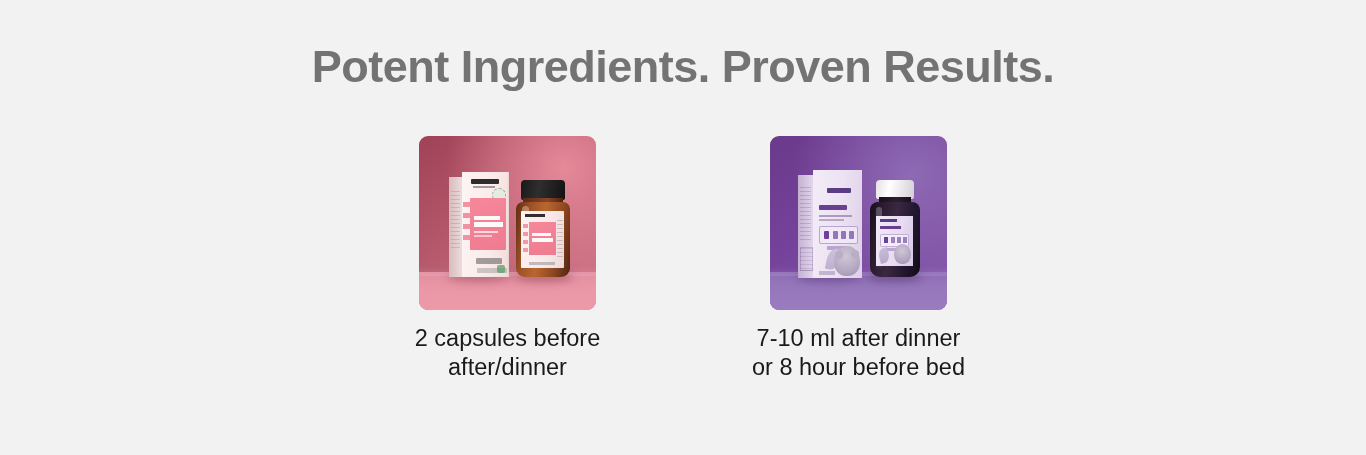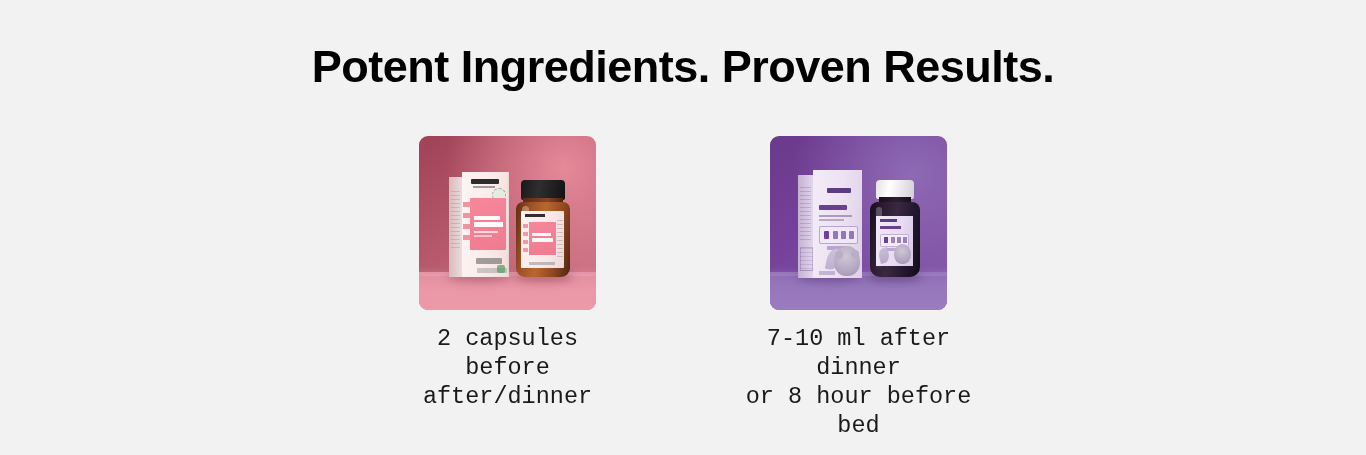--- a/index.html
+++ b/index.html
@@ -25,21 +25,21 @@
   .headline {
     position: absolute;
     top: 38px;
     left: 0;
     width: 1366px;
     text-align: center;
     font-size: 45px;
     font-weight: 700;
     letter-spacing: -0.5px;
     line-height: 58px;
-    color: #000000;
+    color: #737373;
     white-space: nowrap;
   }
 
   
   .columns {
     position: absolute;
     top: 136px;
     left: 419px;
     width: 528px;
     display: flex;
@@ -522,21 +522,20 @@
 
   
   .caption {
     margin-top: 14px;
     width: 230px;
     text-align: center;
     font-size: 23.5px;
     line-height: 29px;
     font-weight: 400;
     color: #1a1a1a;
-    font-family: Liberation Mono, monospace;
   }
 </style>
 </head>
 <body>
 
 <div class="page">
 
   <div class="headline">Potent Ingredients. Proven Results.</div>
 
   <div class="columns">

